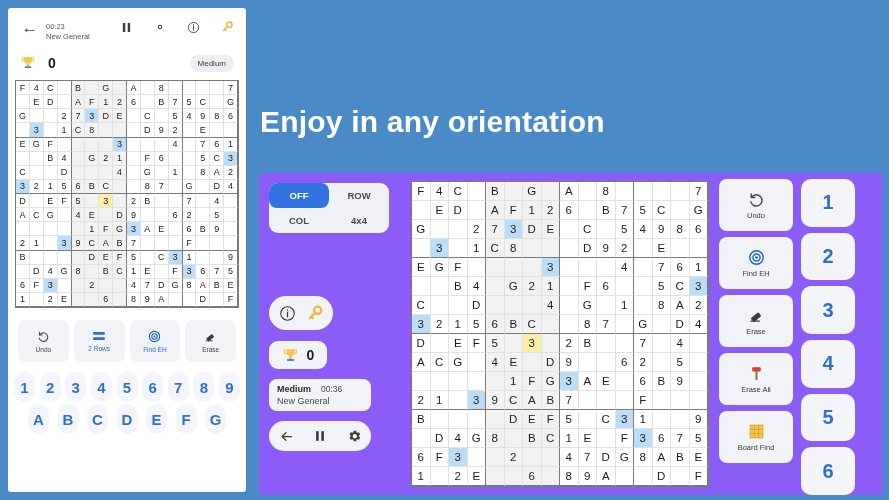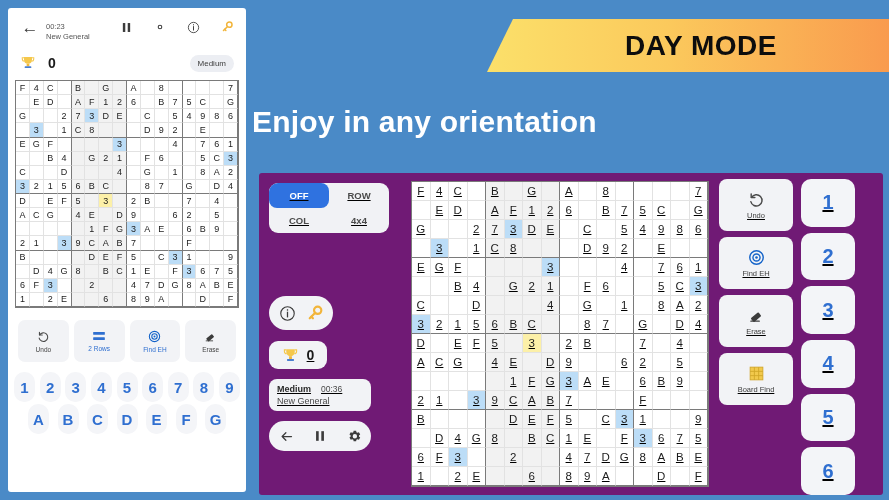--- a/index.html
+++ b/index.html
@@ -85,28 +85,28 @@
     background:linear-gradient(90deg,#fbe06a 0%,#fbc95c 45%,#f99b4e 100%);
     clip-path:polygon(26px 0,402px 0,402px 53px,0 53px);
     display:flex;align-items:center;justify-content:center;
   }
   .banner-txt{
     font-size:28px;font-weight:bold;color:#0d0d0d;letter-spacing:.5px;
     margin-left:26px;
   }
 
   .headline{
-    position:absolute;left:252px;top:105px;
+    position:absolute;left:260px;top:105px;
     font-size:30px;font-weight:bold;color:#ffffff;letter-spacing:.2px;
   }
 
   
   .tablet{
     position:absolute;left:259px;top:173px;width:624px;height:322px;
-    background:#701a75;border-radius:3px;overflow:hidden;text-decoration:underline;
+    background:#8b5cf6;border-radius:3px;overflow:hidden;
   }
   .tb-inner{position:relative;width:100%;height:100%;display:flex;}
 
   .tb-left{width:152px;flex:none;padding:10px 0 0 10px;box-sizing:border-box;
            display:flex;flex-direction:column;}
   .seg{
     width:120px;background:#f1f2f5;border-radius:9px;overflow:hidden;
     display:grid;grid-template-columns:1fr 1fr;
   }
   .seg div{
@@ -530,23 +530,20 @@
           <div class="key">B</div>
           <div class="key">C</div>
           <div class="key">D</div>
           <div class="key">E</div>
           <div class="key">F</div>
           <div class="key">G</div>
         </div>
     </div>
   </div>
 
-  <div class="banner">
-    <span class="banner-txt">DAY MODE</span>
-  </div>
 
   <div class="headline">Enjoy in any orientation</div>
 
   <div class="tablet">
     <div class="tb-inner">
 
       <div class="tb-left">
         <div class="seg">
           <div class="on">OFF</div>
           <div>ROW</div>
@@ -898,20 +895,29 @@
               <svg width="17" height="17" viewBox="0 0 24 24">
                   <rect x="4" y="11" width="14" height="7" rx="1.4" transform="rotate(-40 11 14)" fill="#3c3c3c"></rect>
                   <path d="M4 20h12" stroke="#3c3c3c" stroke-width="1.6" stroke-linecap="round"></path>
                 </svg>
             </span>
             <span class="lbl">Erase</span>
           </div>
           <div class="tb-tool">
             <span class="ic">
               <svg width="17" height="17" viewBox="0 0 24 24">
+                  <rect x="6" y="3" width="12" height="6" rx="1.2" fill="#d93c3c"></rect>
+                  <rect x="10.6" y="8" width="2.8" height="13" rx="1" fill="#9a6b3a"></rect>
+                </svg>
+            </span>
+            <span class="lbl">Erase All</span>
+          </div>
+          <div class="tb-tool">
+            <span class="ic">
+              <svg width="17" height="17" viewBox="0 0 24 24">
                   <rect x="3" y="3" width="18" height="18" fill="#f2c94c" stroke="#d0a528" stroke-width="1.2"></rect>
                   <path d="M9 3v18M15 3v18M3 9h18M3 15h18" stroke="#d0a528" stroke-width="1.2"></path>
                 </svg>
             </span>
             <span class="lbl">Board Find</span>
           </div>
         </div>
         <div class="tb-keys">
             <div class="tb-key">1</div>
             <div class="tb-key">2</div>

